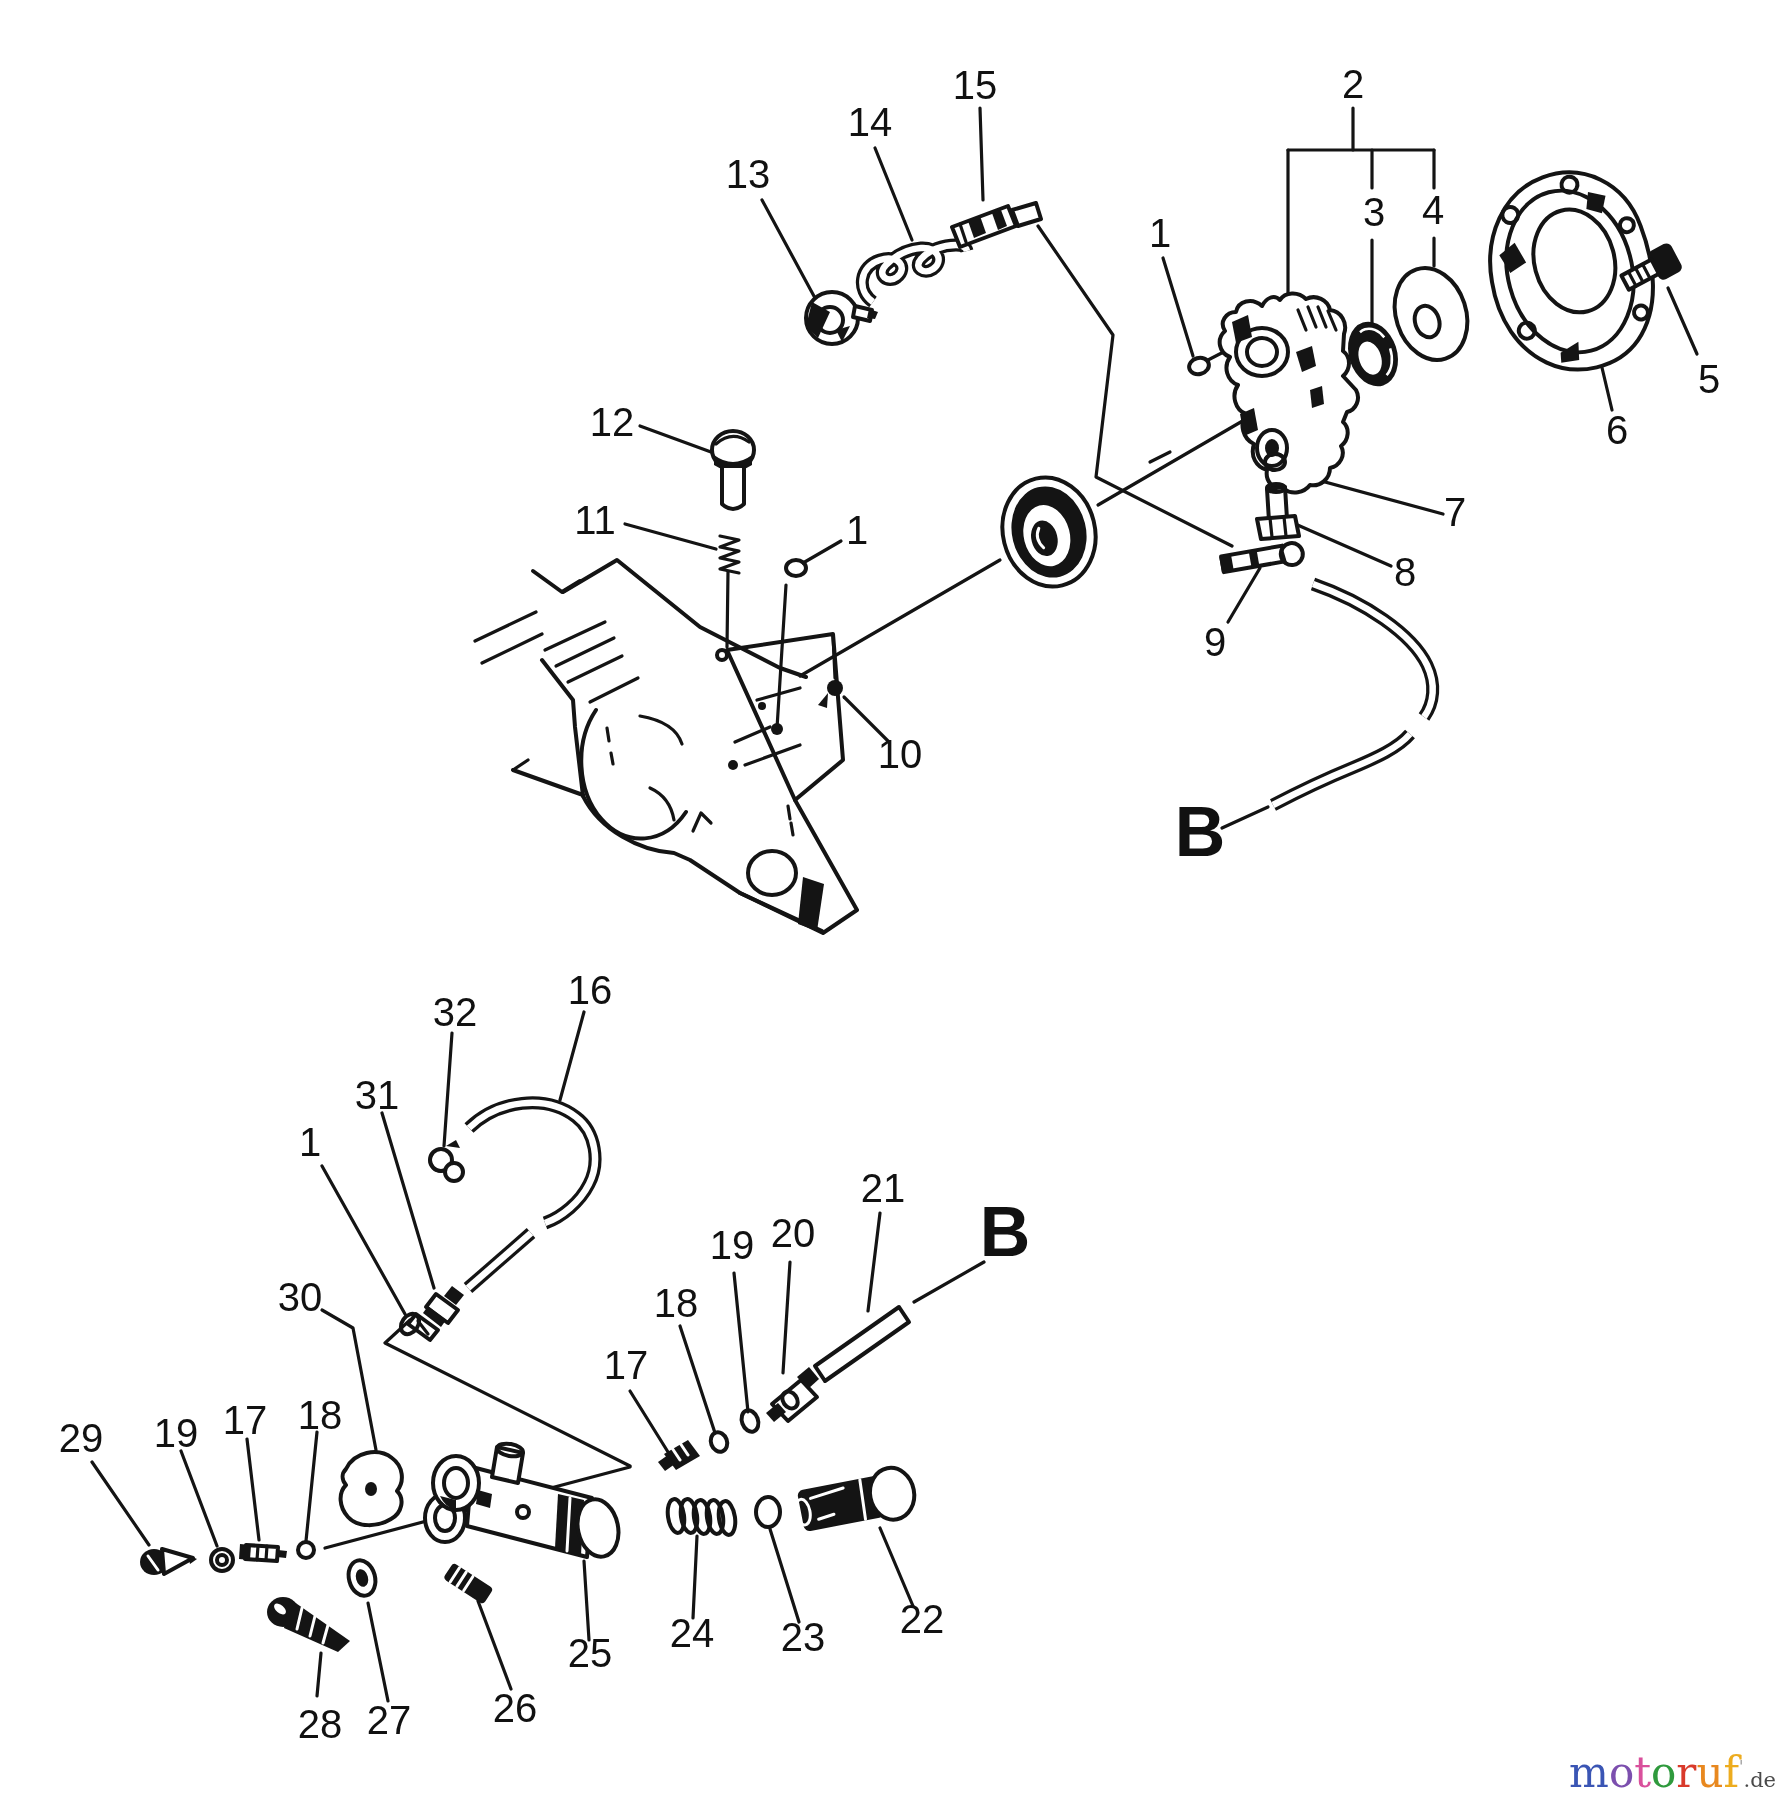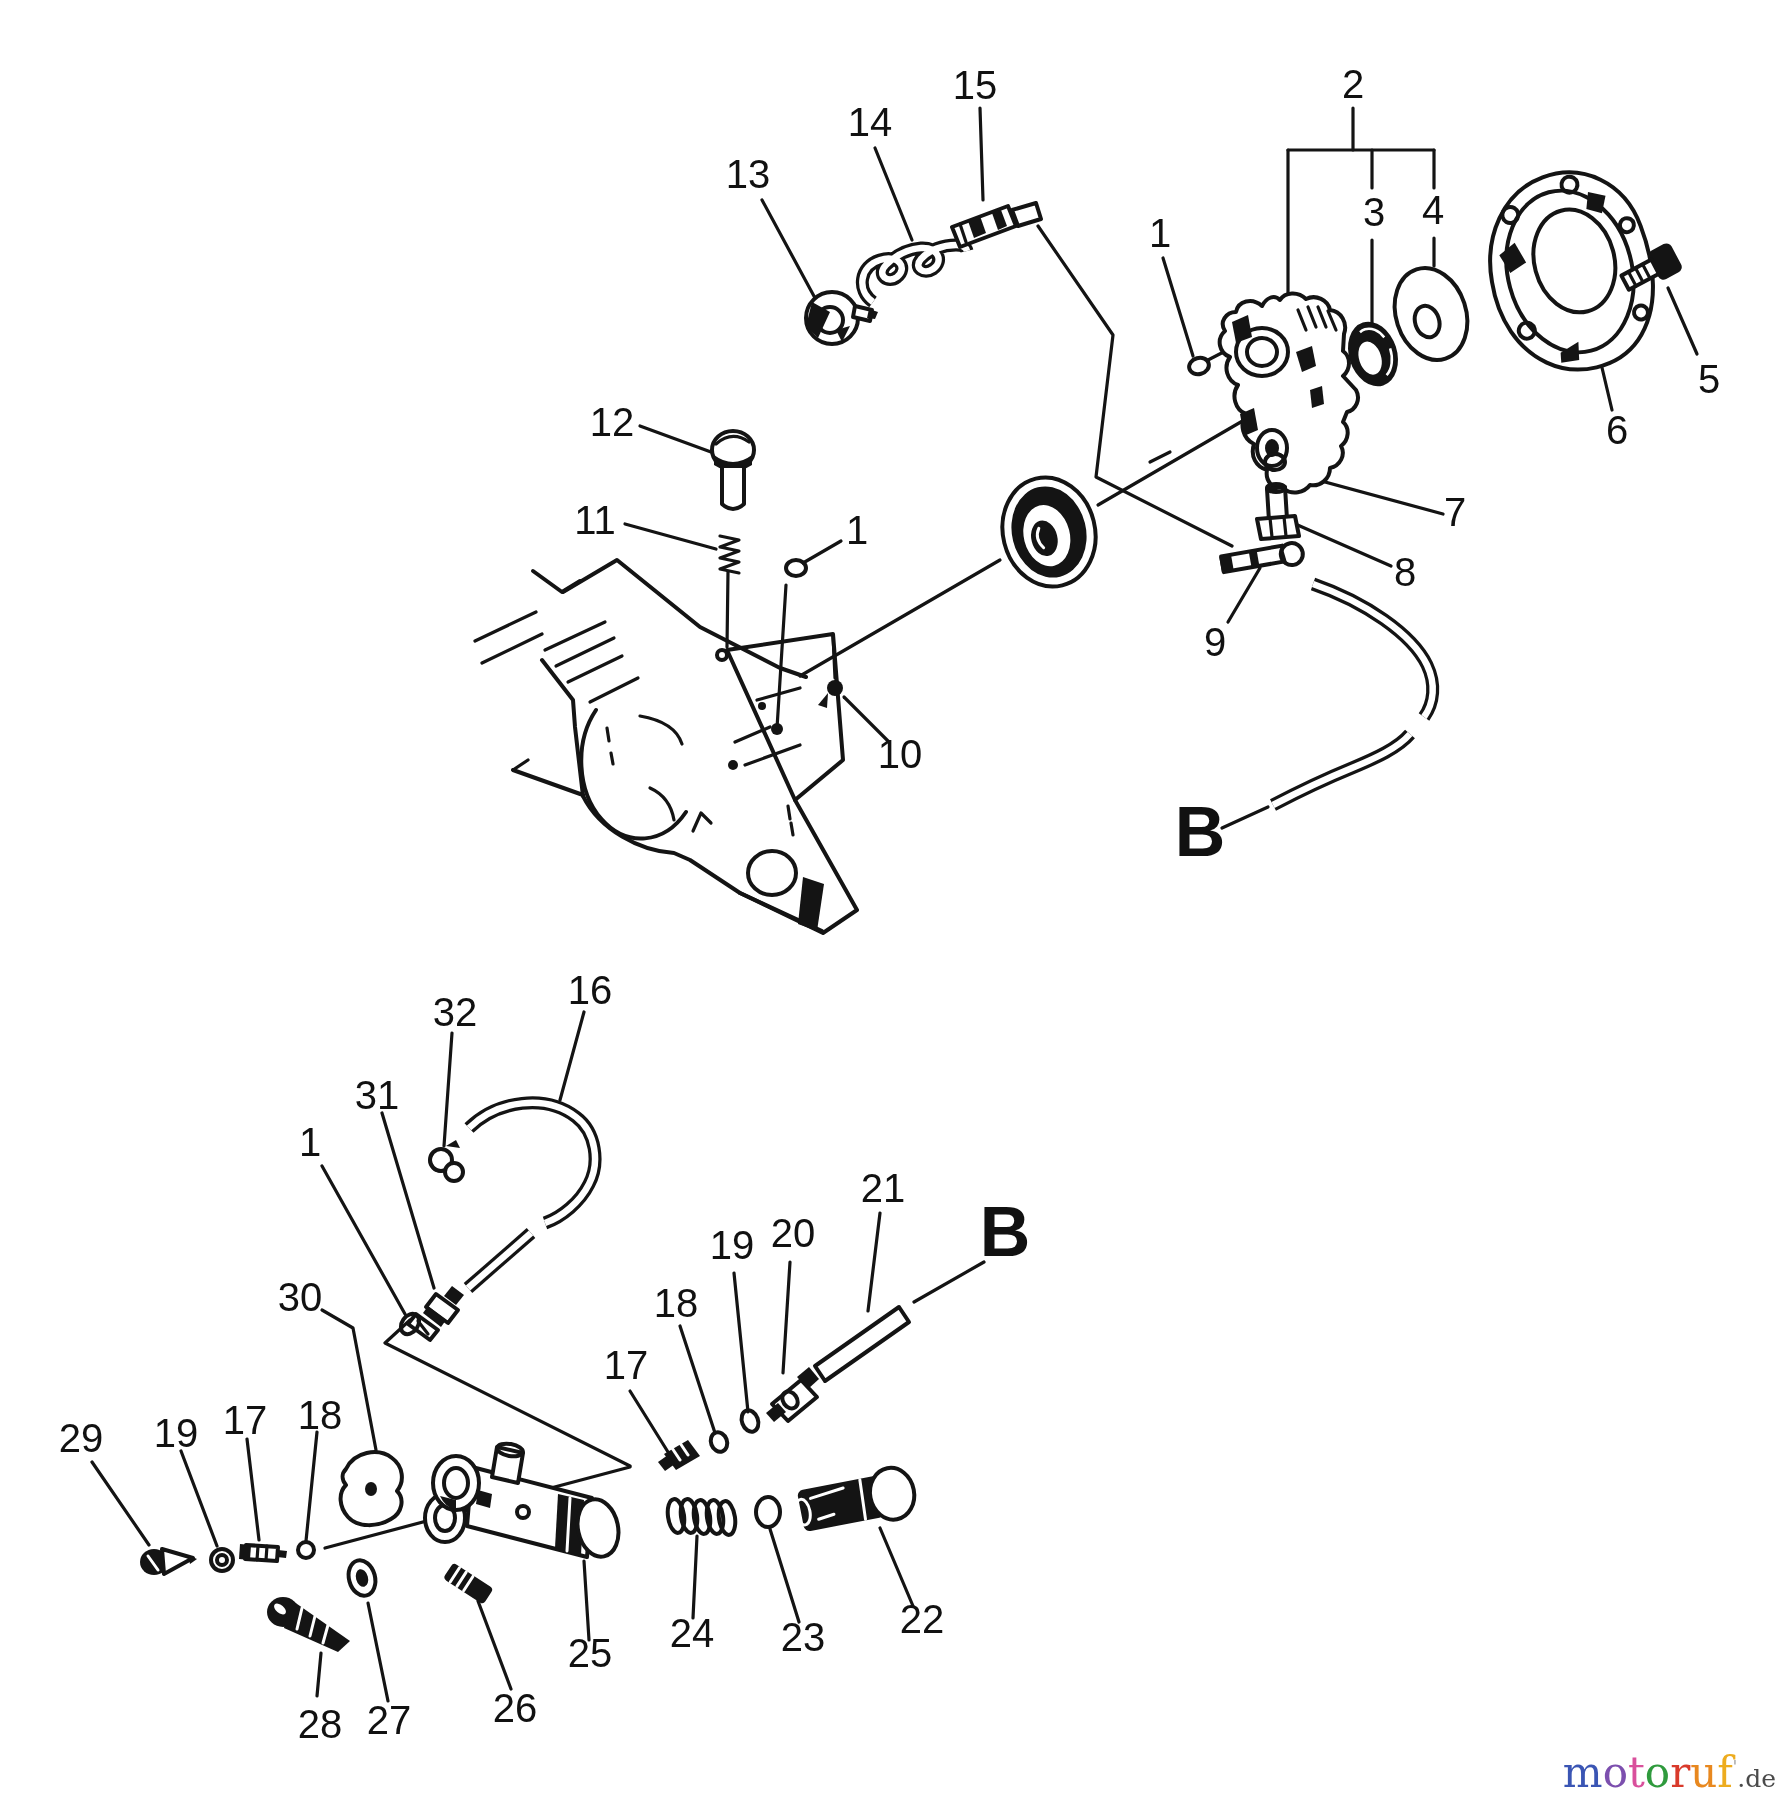--- a/index.html
+++ b/index.html
@@ -9,21 +9,21 @@
   .ln{fill:none;stroke:#141414;stroke-width:3.2;stroke-linecap:round;stroke-linejoin:round;}
   .part{fill:none;stroke:#141414;stroke-width:4;stroke-linecap:round;stroke-linejoin:round;}
   .partw{fill:#fff;stroke:#141414;stroke-width:4;stroke-linecap:round;stroke-linejoin:round;}
   .fillk{fill:#141414;stroke:none;}
   .tube{fill:none;stroke:#141414;stroke-width:13;stroke-linecap:butt;}
   .tubein{fill:none;stroke:#fff;stroke-width:6.5;stroke-linecap:butt;}
   .wline{stroke:#fff;stroke-width:3;fill:none;stroke-linecap:round;}
   .num{font-family:"Liberation Sans",sans-serif;font-size:40px;fill:#111;text-anchor:middle;}
   .bmark{font-family:"Liberation Sans",sans-serif;font-size:70px;font-weight:700;fill:#111;text-anchor:middle;}
   #watermark{position:absolute;right:12px;bottom:6px;font-family:"DejaVu Serif",serif;font-size:42px;line-height:1;user-select:none;}
-  #watermark .suffix{font-size:25px;}
+  #watermark .suffix{font-size:21px;}
   #watermark .tick{font-size:16px;vertical-align:super;}
 </style>
 </head>
 <body>
 
 <div id="stage">
 <svg width="1788" height="1800" viewBox="0 0 1788 1800" xmlns="http://www.w3.org/2000/svg">
 
   <g id="leader-layer">
         <polyline points="980,108 983,200" class="ln"></polyline>

